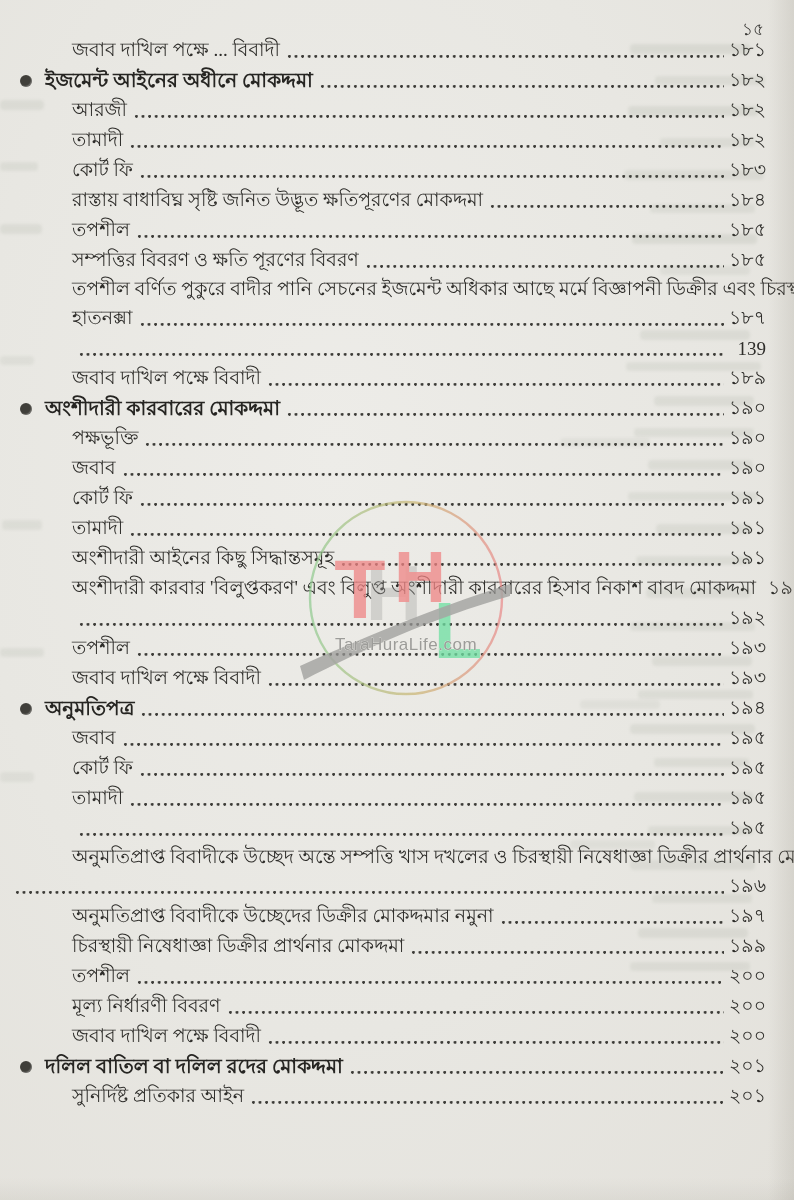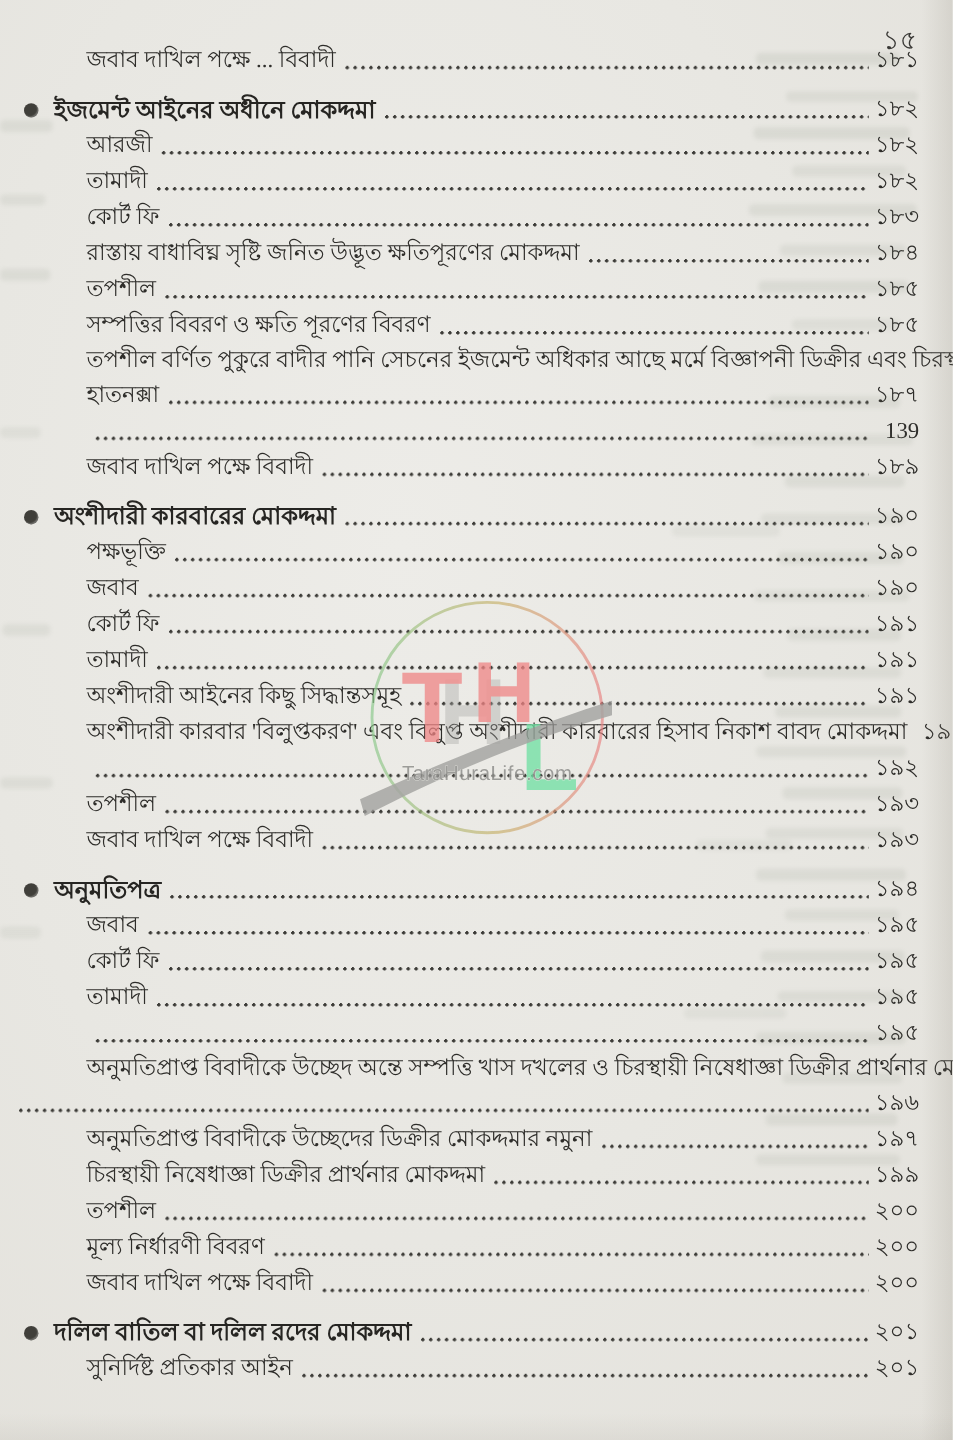--- a/index.html
+++ b/index.html
@@ -8,28 +8,28 @@
     background:
       radial-gradient(ellipse at 42% 38%, #edecE8 0%, #e8e7e2 55%, #e3e1db 100%);
     font-family:"Liberation Serif","DejaVu Sans",serif;
     color:#2e2d2a;
   }
   .page-edge-right{position:absolute;top:0;right:0;width:26px;height:1200px;
     background:linear-gradient(to right, rgba(140,135,122,0) 0%, rgba(140,135,122,0.18) 100%);}
   .page-edge-bottom{position:absolute;left:0;bottom:0;width:794px;height:22px;
     background:linear-gradient(to bottom, rgba(140,135,122,0) 0%, rgba(140,135,122,0.10) 100%);}
 
-  .pagenum-top{position:absolute;top:16px;right:30px;font-size:22px;color:#3a3936;}
+  .pagenum-top{position:absolute;top:16px;right:30px;font-size:17px;color:#3a3936;}
 
   #toc{position:absolute;left:0;top:36px;width:766px;}
   .row{position:relative;}
   .line{display:flex;align-items:center;height:30px;}
   .line.first-of-multi{height:28px;}
   .sub .line{padding-left:72px;}
-  .section .line{padding-left:45px;margin-top:11px;}
+  .section .line{padding-left:45px;}
   .section .label{font-weight:bold;font-size:20px;color:#262522;}
   .label{font-size:19px;white-space:nowrap;color:#2e2d2a;}
   .cont-line{padding-left:28px !important;}
   .dots-line{padding-left:8px !important;}
   .bullet{position:absolute;left:20px;top:9px;width:12px;height:12px;border-radius:50%;
     background:#403f3a;box-shadow:inset -1px -1px 1px rgba(255,255,255,0.25);}
   .leader{flex:1 1 auto;height:5px;align-self:center;margin:10px 5px 0 7px;
     background-image:radial-gradient(circle at 2.4px 2.4px,#3c3b37 1.2px,rgba(0,0,0,0) 1.6px);
     background-size:6.6px 5px;background-repeat:repeat-x;}
   .pagenum{font-size:19px;min-width:36px;text-align:right;color:#2e2d2a;white-space:nowrap;}

